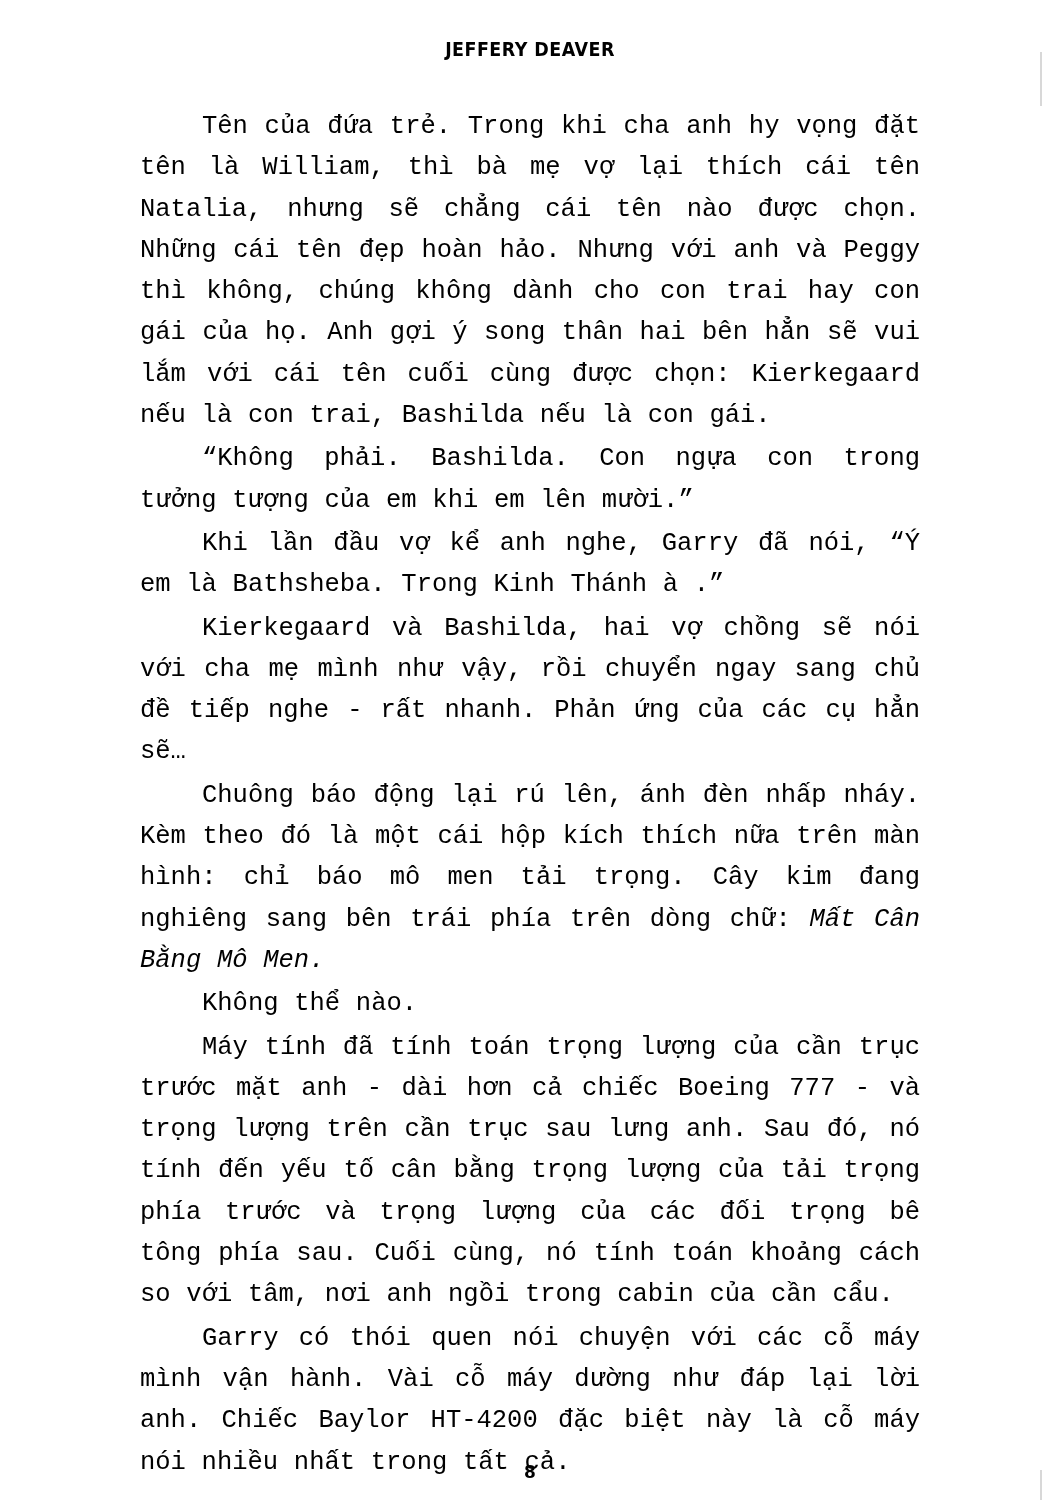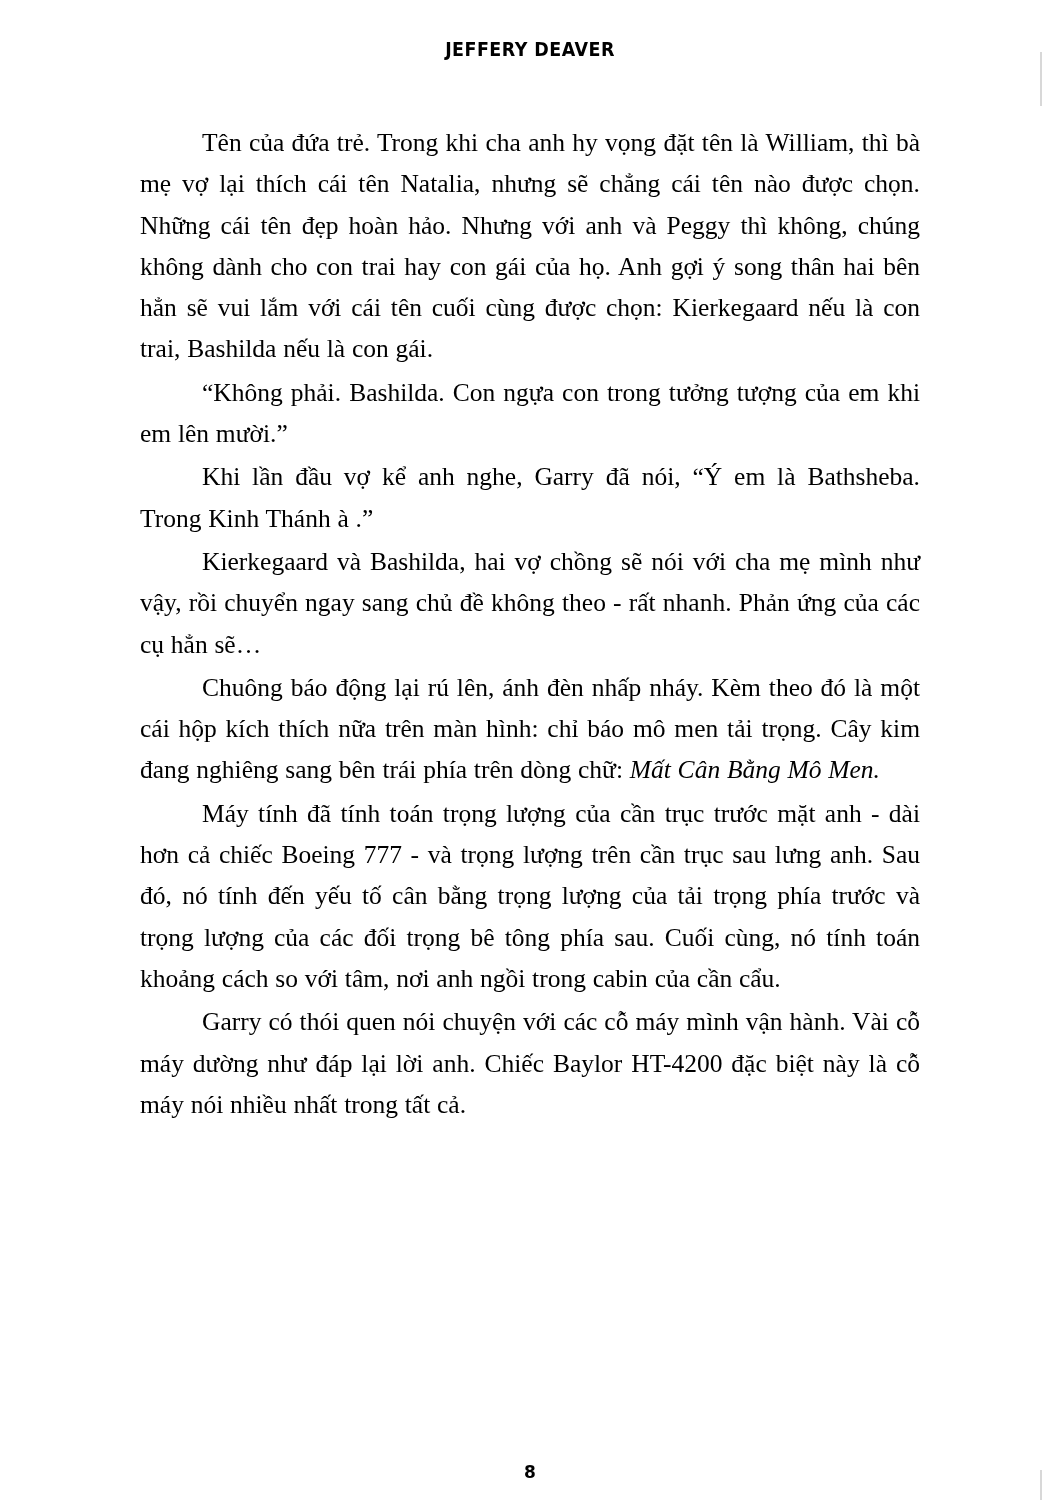--- a/index.html
+++ b/index.html
@@ -26,23 +26,24 @@
     text-align: center;
     font-family: "DejaVu Sans", sans-serif;
     font-weight: bold;
     font-size: 19px;
     letter-spacing: 0.5px;
     margin-top: 38px;
     color: #000;
     transform: scaleX(0.92);
   }
   .body-block {
-    margin: 16px auto;
+    margin: 0 auto;
     width: 780px;
     padding-top: 46px;
+    font-family: Liberation Mono, monospace;
   }
   p.para {
     margin: 0;
     font-size: 25.5px;
     line-height: 1.62;
     text-align: justify;
     text-indent: 62px;
     hyphens: manual;
     word-spacing: 0.4px;
   }
@@ -82,24 +83,25 @@
   <div class="running-head">JEFFERY DEAVER</div>
 
   <div class="body-block">
 
     <p class="para">Tên của đứa trẻ. Trong khi cha anh hy vọng đặt tên là William, thì bà mẹ vợ lại thích cái tên Natalia, nhưng sẽ chẳng cái tên nào được chọn. Những cái tên đẹp hoàn hảo. Nhưng với anh và Peggy thì không, chúng không dành cho con trai hay con gái của họ. Anh gợi ý song thân hai bên hẳn sẽ vui lắm với cái tên cuối cùng được chọn: Kierkegaard nếu là con trai, Bashilda nếu là con gái.</p>
 
     <p class="para">“Không phải. Bashilda. Con ngựa con trong tưởng tượng của em khi em lên mười.”</p>
 
     <p class="para">Khi lần đầu vợ kể anh nghe, Garry đã nói, “Ý em là Bathsheba. Trong Kinh Thánh à .”</p>
 
-    <p class="para">Kierkegaard và Bashilda, hai vợ chồng sẽ nói với cha mẹ mình như vậy, rồi chuyển ngay sang chủ đề không theo - rất nhanh. Phản ứng của các cụ hẳn sẽ…</p>
+    <p class="para">Kierkegaard và Bashilda, hai vợ chồng sẽ nói với cha mẹ mình như vậy, rồi chuyển ngay sang chủ đề tiếp nghe - rất nhanh. Phản ứng của các cụ hẳn sẽ…</p>
 
     <p class="para"><span>Chuông báo động lại rú lên, ánh đèn nhấp nháy. Kèm theo đó là một cái hộp kích thích nữa trên màn hình: chỉ báo mô men tải trọng. Cây kim đang nghiêng sang bên trái phía trên dòng chữ: </span><span class="italic">Mất Cân Bằng Mô Men.</span></p>
 
+    <p class="para">Không thể nào.</p>
 
     <p class="para">Máy tính đã tính toán trọng lượng của cần trục trước mặt anh - dài hơn cả chiếc Boeing 777 - và trọng lượng trên cần trục sau lưng anh. Sau đó, nó tính đến yếu tố cân bằng trọng lượng của tải trọng phía trước và trọng lượng của các đối trọng bê tông phía sau. Cuối cùng, nó tính toán khoảng cách so với tâm, nơi anh ngồi trong cabin của cần cẩu.</p>
 
 
     <p class="para">Garry có thói quen nói chuyện với các cỗ máy mình vận hành. Vài cỗ máy dường như đáp lại lời anh. Chiếc Baylor HT-4200 đặc biệt này là cỗ máy nói nhiều nhất trong tất cả.</p>
 
   </div>
 
   <div class="folio">8</div>
 

